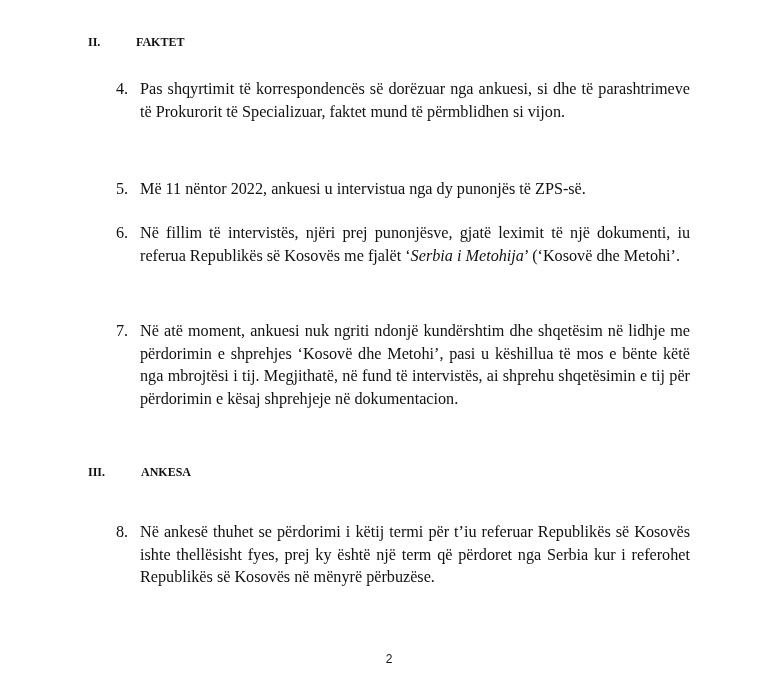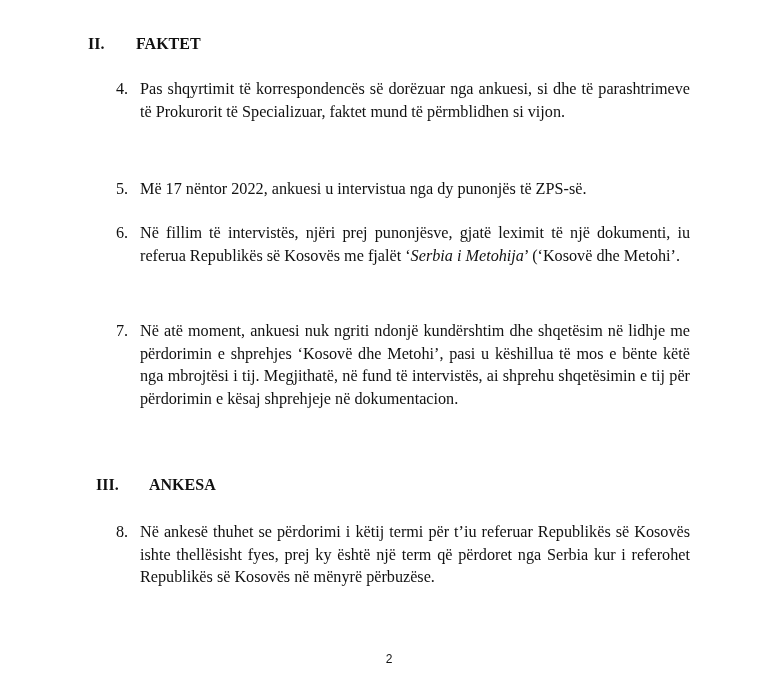--- a/index.html
+++ b/index.html
@@ -1,18 +1,18 @@
 <!DOCTYPE html>
 <html><head>
 <meta charset="utf-8">
 <style>
   html, body { margin: 0; padding: 0; background: #ffffff; }
   body { width: 772px; height: 676px; position: relative; overflow: hidden;
          font-family: "Liberation Serif", "DejaVu Serif", serif; color: #111; }
-  .heading { position: absolute; left: 88px; font-weight: bold; font-size: 16px; }
+  .heading { position: absolute; left: 88px; font-weight: bold; font-size: 12px; }
   .heading .num { display: inline-block; }
   .heading .title { position: absolute; top: 0; white-space: nowrap; }
   .para { position: absolute; left: 116px; width: 574px; font-size: 16.2px; line-height: 22.5px; }
   .para .pnum { position: absolute; left: 0; top: 0; }
   .para .ptext { display: block; margin-left: 24px; text-align: justify; }
   .page-num { position: absolute; left: 0; width: 778px; top: 652px; text-align: center;
               font-family: "Liberation Sans", "DejaVu Sans", sans-serif; font-size: 12px; }
 </style>
 </head>
 <body>
@@ -22,34 +22,34 @@
   <span class="title" style="left:48px;text-align:center;">FAKTET</span>
 </div>
 
 <div class="para" style="top:78px;">
   <span class="pnum">4.</span>
   <span class="ptext">Pas shqyrtimit të korrespondencës së dorëzuar nga ankuesi, si dhe të parashtrimeve të Prokurorit të Specializuar, faktet mund të përmblidhen si vijon.</span>
 </div>
 
 <div class="para" style="top:178px;">
   <span class="pnum">5.</span>
-  <span class="ptext">Më 17 nëntor 2022, ankuesi u intervistua nga dy punonjës të ZPS-së.</span>
+  <span class="ptext">Më 11 nëntor 2022, ankuesi u intervistua nga dy punonjës të ZPS-së.</span>
 </div>
 
 <div class="para" style="top:222px;">
   <span class="pnum">6.</span>
   <span class="ptext"><span>Në fillim të intervistës, njëri prej punonjësve, gjatë leximit të një dokumenti, iu referua Republikës së Kosovës me fjalët ‘</span><em>Serbia i Metohija</em><span>’ (‘Kosovë dhe Metohi’.</span></span>
 </div>
 
 <div class="para" style="top:320px;">
   <span class="pnum">7.</span>
   <span class="ptext">Në atë moment, ankuesi nuk ngriti ndonjë kundërshtim dhe shqetësim në lidhje me përdorimin e shprehjes ‘Kosovë dhe Metohi’, pasi u këshillua të mos e bënte këtë nga mbrojtësi i tij. Megjithatë, në fund të intervistës, ai shprehu shqetësimin e tij për përdorimin e kësaj shprehjeje në dokumentacion.</span>
 </div>
 
-<div class="heading" style="top:476px;margin-left:8px;">
+<div class="heading" style="top:465px;">
   <span class="num">III.</span>
   <span class="title" style="left:53px;">ANKESA</span>
 </div>
 
 <div class="para" style="top:521px;">
   <span class="pnum">8.</span>
   <span class="ptext">Në ankesë thuhet se përdorimi i këtij termi për t’iu referuar Republikës së Kosovës ishte thellësisht fyes, prej ky është një term që përdoret nga Serbia kur i referohet Republikës së Kosovës në mënyrë përbuzëse.</span>
 </div>
 
 <div class="page-num">2</div>

